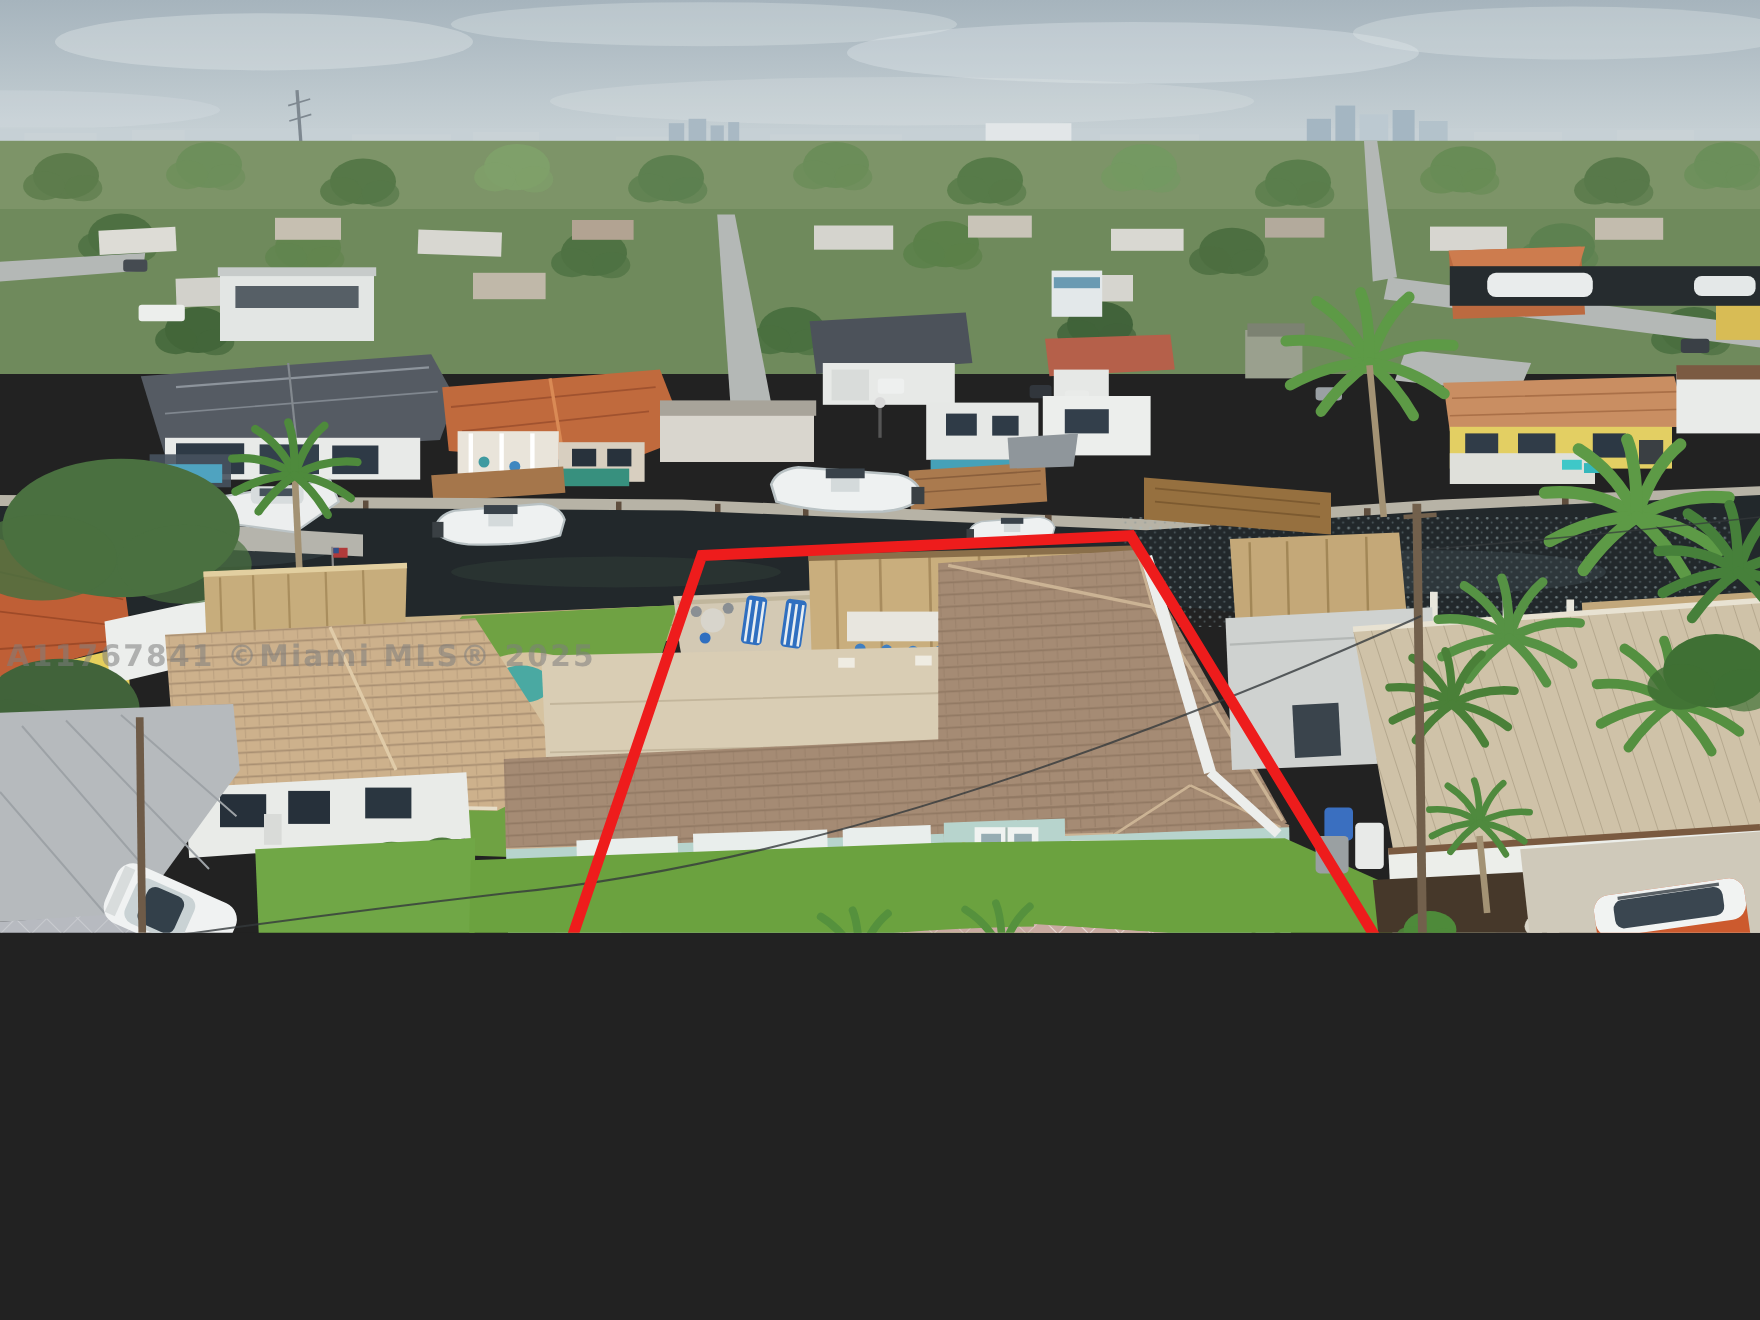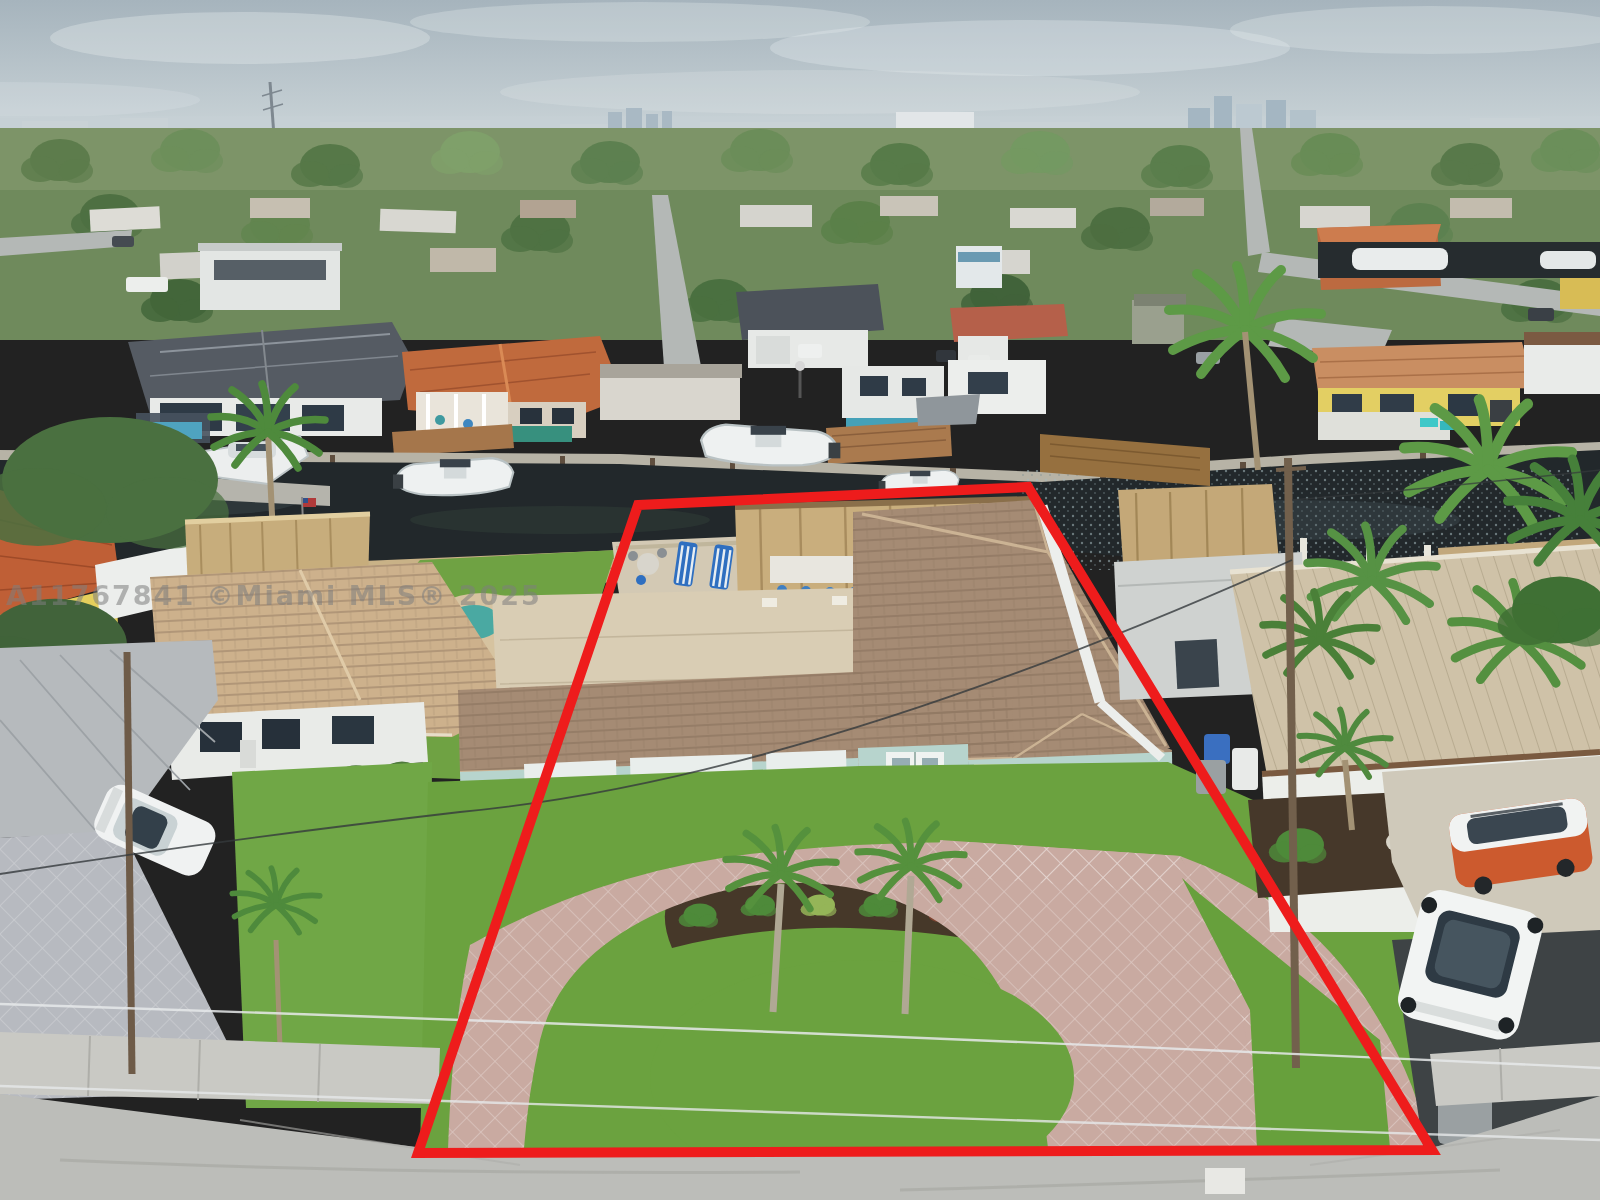--- a/index.html
+++ b/index.html
@@ -1,16 +1,16 @@
 <!DOCTYPE html>
 <html><head>
 <meta charset="utf-8">
 <style>
   html,body{margin:0;padding:0;background:#222;}
-  .stage{position:relative;width:1600px;height:1200px;overflow:hidden;font-family:"DejaVu Sans",sans-serif;}
+  .stage{position:relative;width:1600px;height:848px;overflow:hidden;font-family:"DejaVu Sans",sans-serif;}
   .stage svg{position:absolute;inset:0;display:block;}
   text.wm{font-family:"DejaVu Sans",sans-serif;font-weight:bold;letter-spacing:2px;}
 </style>
 </head>
 <body>
 
 <div class="stage">
 <svg viewBox="0 0 1600 1200" width="1600" height="1200" preserveAspectRatio="none">
   <defs>
     <linearGradient id="skyg" x1="0" y1="0" x2="0" y2="1">

